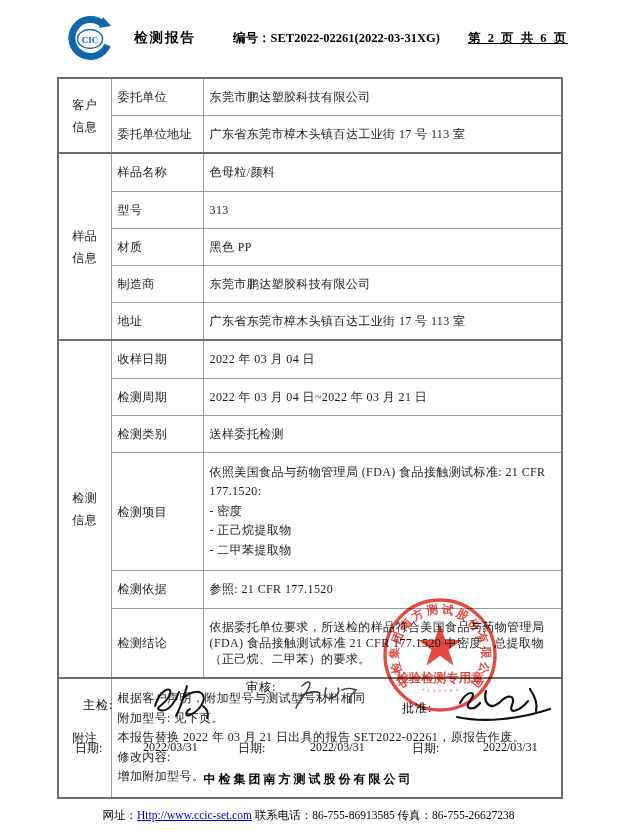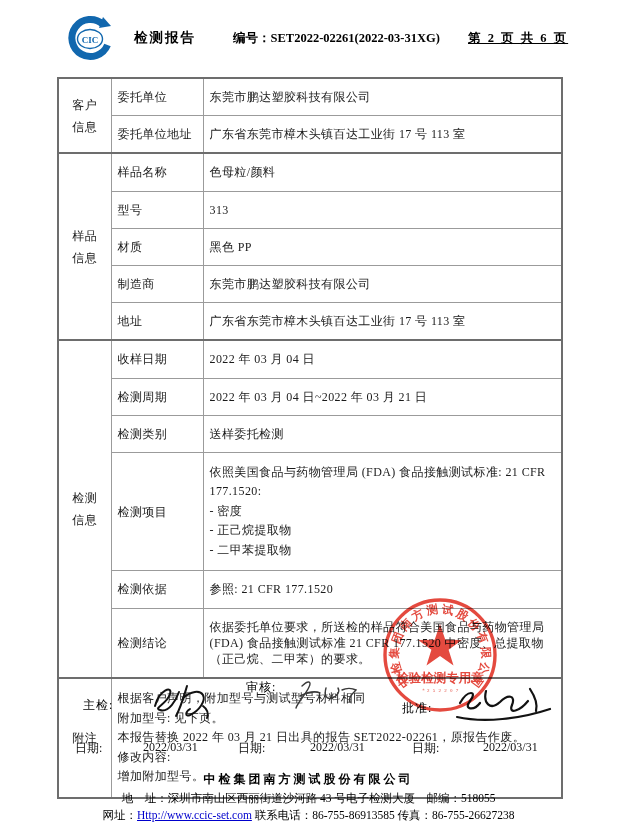--- a/index.html
+++ b/index.html
@@ -204,16 +204,15 @@
         <text x="65" y="23" text-anchor="middle" transform="rotate(87.23076923076923,65,65)">限</text>
         <text x="65" y="23" text-anchor="middle" transform="rotate(106.61538461538461,65,65)">公</text>
         <text x="65" y="23" text-anchor="middle" transform="rotate(126,65,65)">司</text>
       </g>
     <polygon points="65,34 70.3,49.7 86.9,49.9 73.6,59.8 78.5,75.6 65,66 51.5,75.6 56.4,59.8 43.1,49.9 59.7,49.7" fill="var(--stamp_red,#e23a2e)"></polygon>
     <text x="65" y="92" text-anchor="middle" font-size="12.5" font-weight="bold">检验检测专用章</text>
     <text x="65" y="102" text-anchor="middle" font-size="5" letter-spacing="1">＊2 5 2 2 0 7</text>
   </svg>
 
   <div class="ft-company">中检集团南方测试股份有限公司</div>
-  <div class="ft-line1"><span>地　址：</span><span>深圳市南山区西丽街道沙河路 43 号电子检测大厦</span>　<span>邮编：</span><span>518055</span></div>
   <div class="ft-line2"><span>网址：</span><a href="#" class="ft-link">Http://www.ccic-set.com</a> <span>联系电话：</span><span>86-755-86913585</span> <span>传真：</span><span>86-755-26627238</span></div>
 
 </div>
 
 </body></html>

